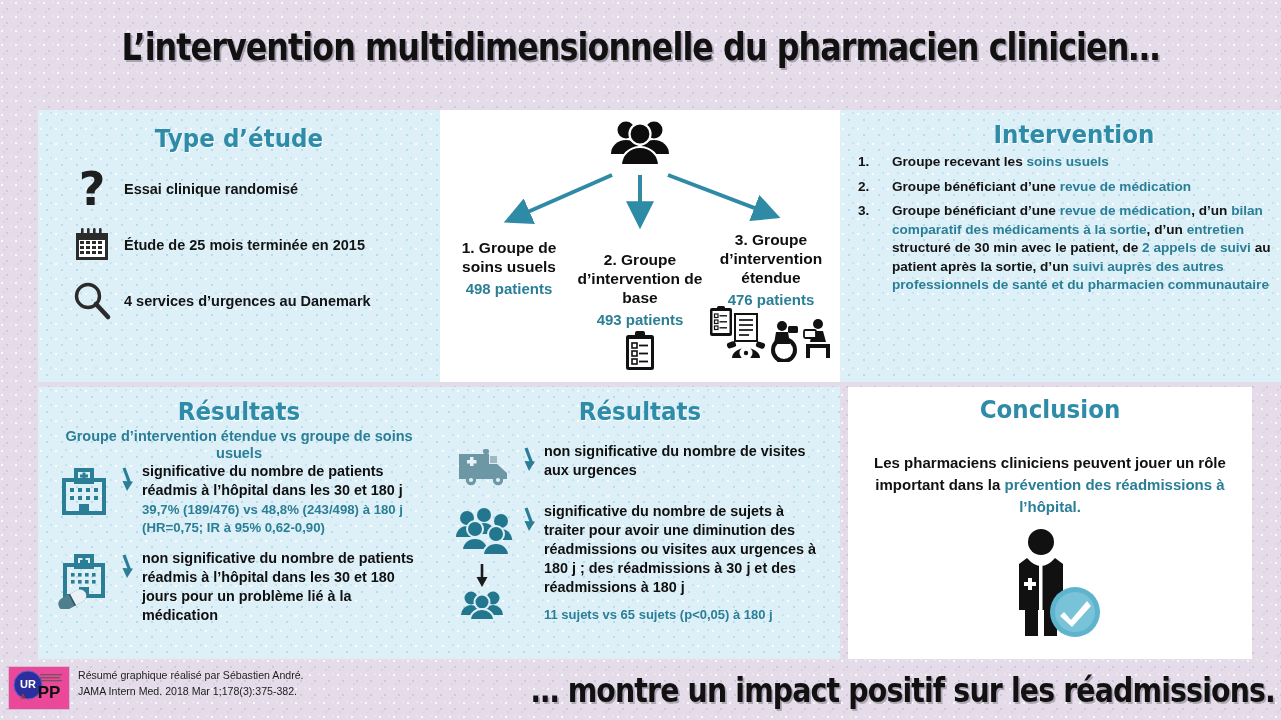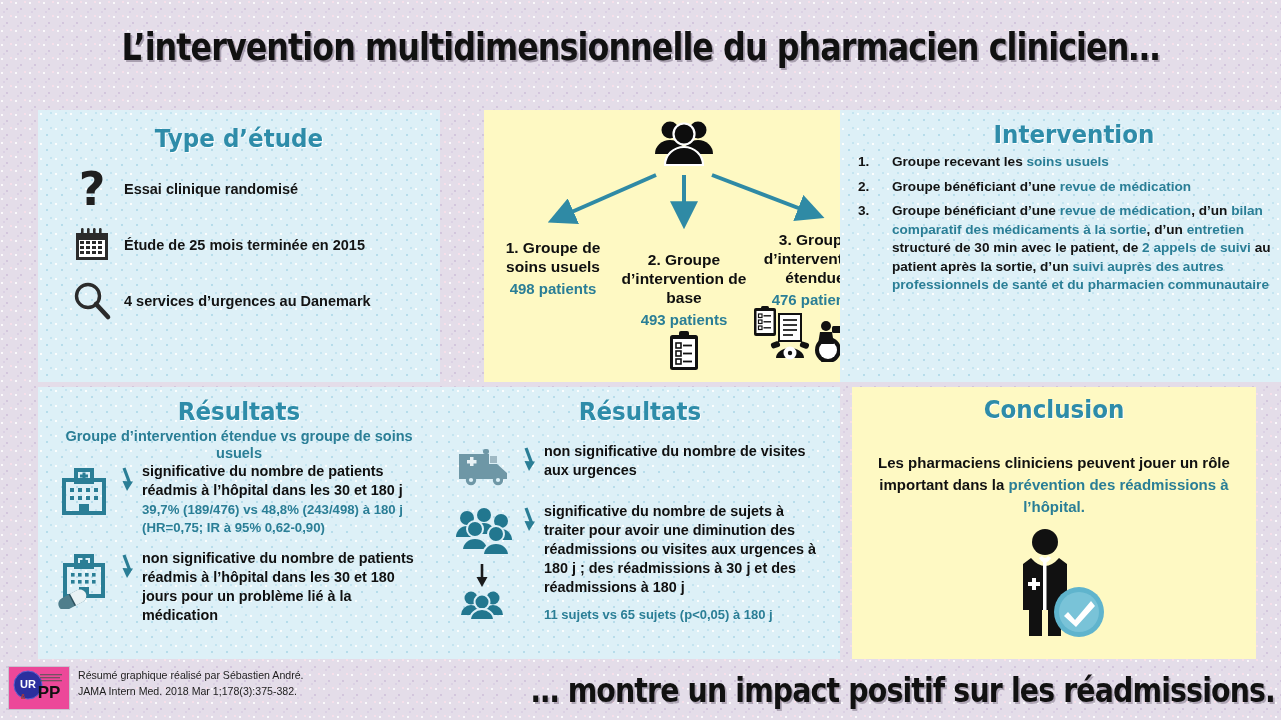--- a/index.html
+++ b/index.html
@@ -43,31 +43,30 @@
   .panel{
     position:absolute;z-index:2;box-sizing:border-box;
     background-color:#ddf0f7;
     background-image:
       radial-gradient(circle at 3px 4px, rgba(255,255,255,.9) 1px, transparent 1.4px),
       radial-gradient(circle at 9px 10px, rgba(150,205,225,.55) 1px, transparent 1.4px),
       radial-gradient(circle at 13px 3px, rgba(180,220,235,.6) 1px, transparent 1.4px);
     background-size:15px 15px,15px 15px,15px 15px;
   }
   .panel.white{
-    background-color:#fef9c3;
+    background-color:#ffffff;
     background-image:none;
-    margin-left:44px;
   }
 
   #p-type       {left:38px;  top:110px; width:402px; height:272px;}
   #p-groups     {left:440px; top:110px; width:400px; height:272px;}
   #p-interv     {left:840px; top:110px; width:468px; height:272px;}
   #p-results-l  {left:38px;  top:387px; width:402px; height:272px;}
   #p-results-c  {left:440px; top:387px; width:400px; height:272px;}
-  #p-conclusion {left:808px; top:387px; width:404px; height:272px;}
+  #p-conclusion {left:848px; top:387px; width:404px; height:272px;}
 
   
   .panel-heading{
     text-align:center;
     font-family:"DejaVu Sans", sans-serif;
     font-weight:bold;
     color:#2e8ca9;
     font-size:26px;
     letter-spacing:0px;
     transform:scaleX(.92);

